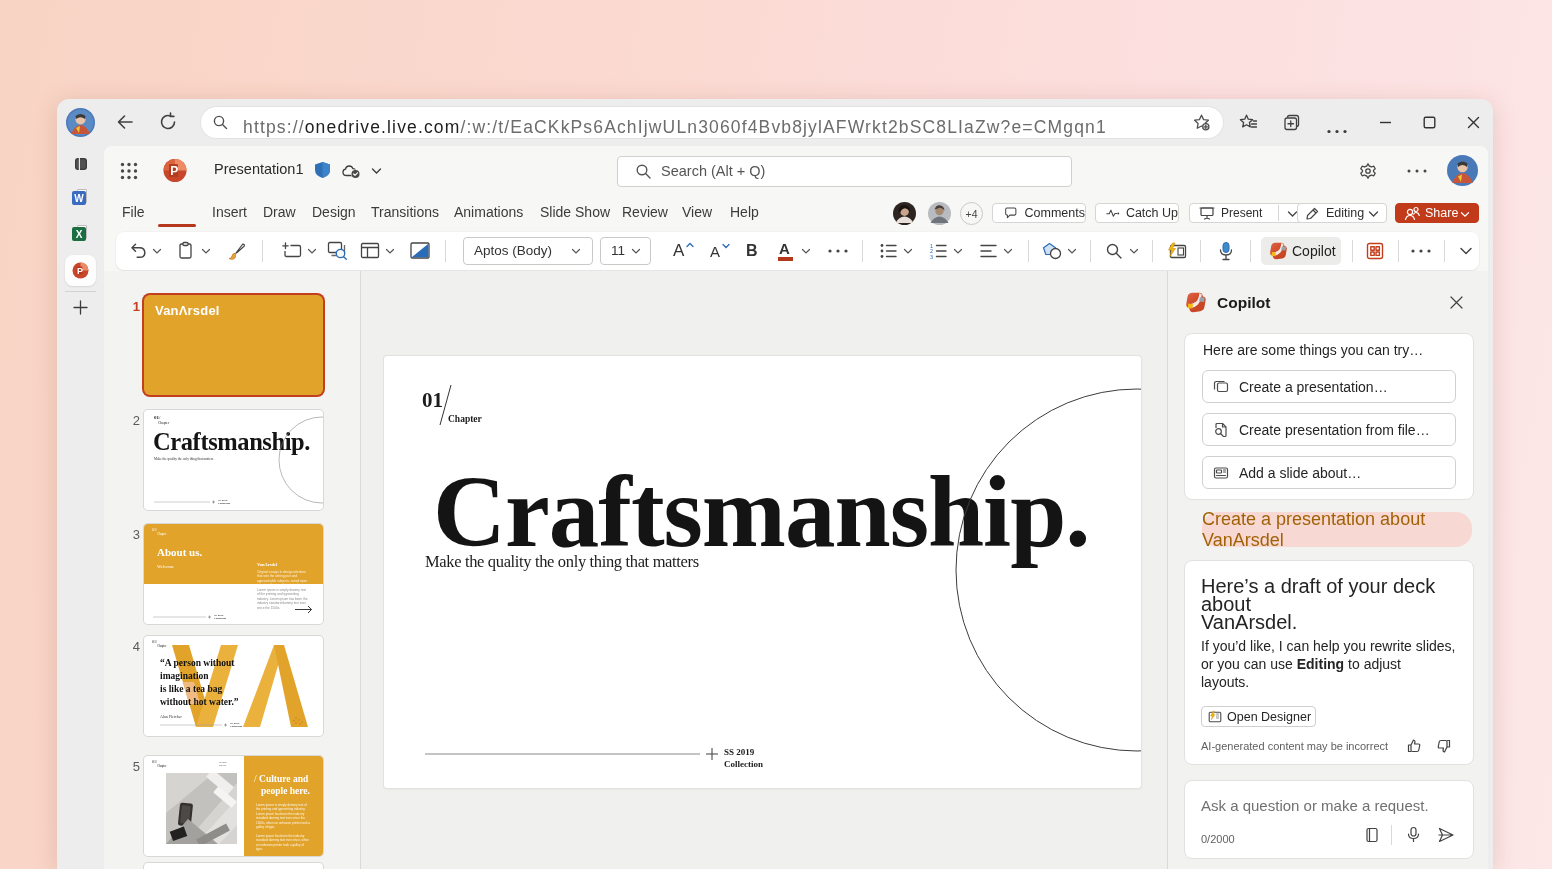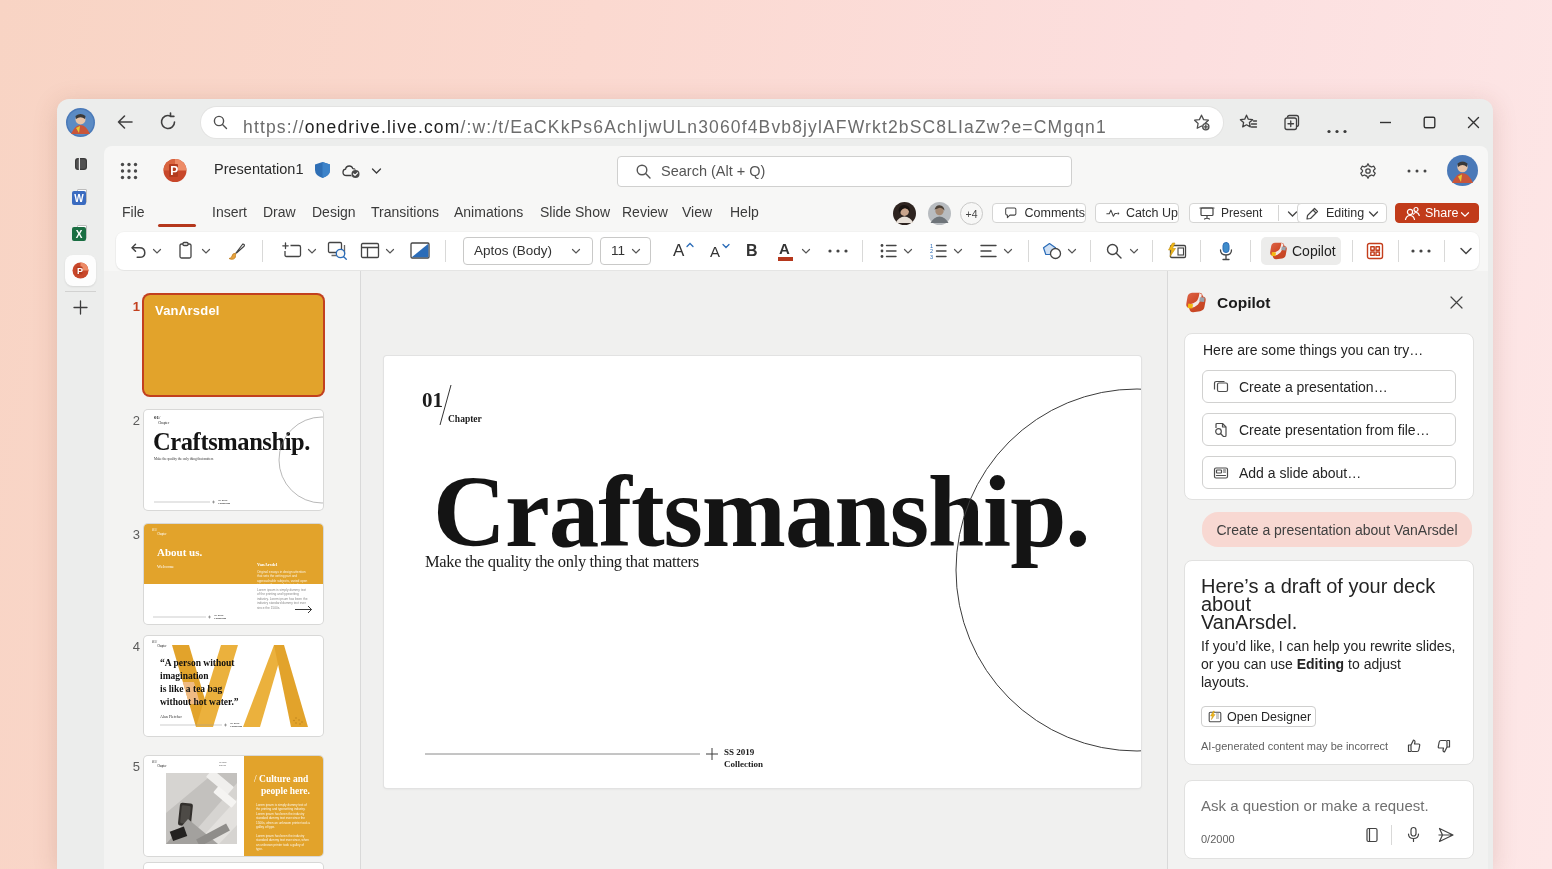--- a/index.html
+++ b/index.html
@@ -607,21 +607,21 @@
           <svg width="16" height="16" viewBox="0 0 16 16" fill="none" stroke="#4c4c4c" stroke-width="1.2" stroke-linejoin="round">
               <rect x="1.5" y="3" width="13" height="10" rx="1.5"></rect>
               <rect x="3.5" y="5" width="5" height="3" rx="0.5"></rect>
               <path d="M3.5 10.5 H12.5" stroke-linecap="round"></path>
               <path d="M10.5 5 H12.5 M10.5 7 H12.5" stroke-linecap="round"></path>
             </svg>
           Add a slide about…
         </div>
       </div>
 
-      <div class="abs" style="left:34px;top:241px;width:270px;height:35px;background:#f8d8d2;border-radius:16px;display:flex;align-items:center;justify-content:center;font-size:14px;color:#404040;">Create a presentation about VanArsdel</div>
+      <div class="abs" style="left:34px;top:241px;width:270px;height:35px;background:#f8d8d2;border-radius:16px;display:flex;align-items:center;justify-content:center;font-size:18px;color:#a16207;">Create a presentation about VanArsdel</div>
 
       <div class="card" style="top:289px;height:205px;font-size:14.5px;color:#242424;">
         <div style="position:absolute;left:16px;top:16px;width:262px;line-height:18px;font-size:20px;">Here’s a draft of your deck about<br>VanArsdel.</div>
         <div style="position:absolute;left:16px;top:76px;width:266px;line-height:18px;font-size:14px;">If you’d like, I can help you rewrite slides,<br>or you can use <b>Editing</b> to adjust<br>layouts.</div>
         <div style="position:absolute;left:16px;top:145px;width:115px;height:21px;border:1px solid #cfcfce;border-radius:4px;display:flex;align-items:center;font-size:12.5px;color:#242424;">
           <svg style="margin:0 5px 0 6px;" width="14" height="14" viewBox="0 0 14 14" fill="none">
               <rect x="1.2" y="2.2" width="11.6" height="9.6" rx="1.2" stroke="#4c4c4c" stroke-width="1.1"></rect>
               <path d="M8 4 H11 M8 6 H11 M8 8 H11" stroke="#8a8a8a" stroke-width=".9"></path>
               <path d="M5.2 1.2 L2.6 6 L4.4 6 L3.4 9.6 L7 4.6 L5.2 4.6 L6.4 1.2 Z" fill="#f2b816" stroke="#c49213" stroke-width=".5"></path>
             </svg>

